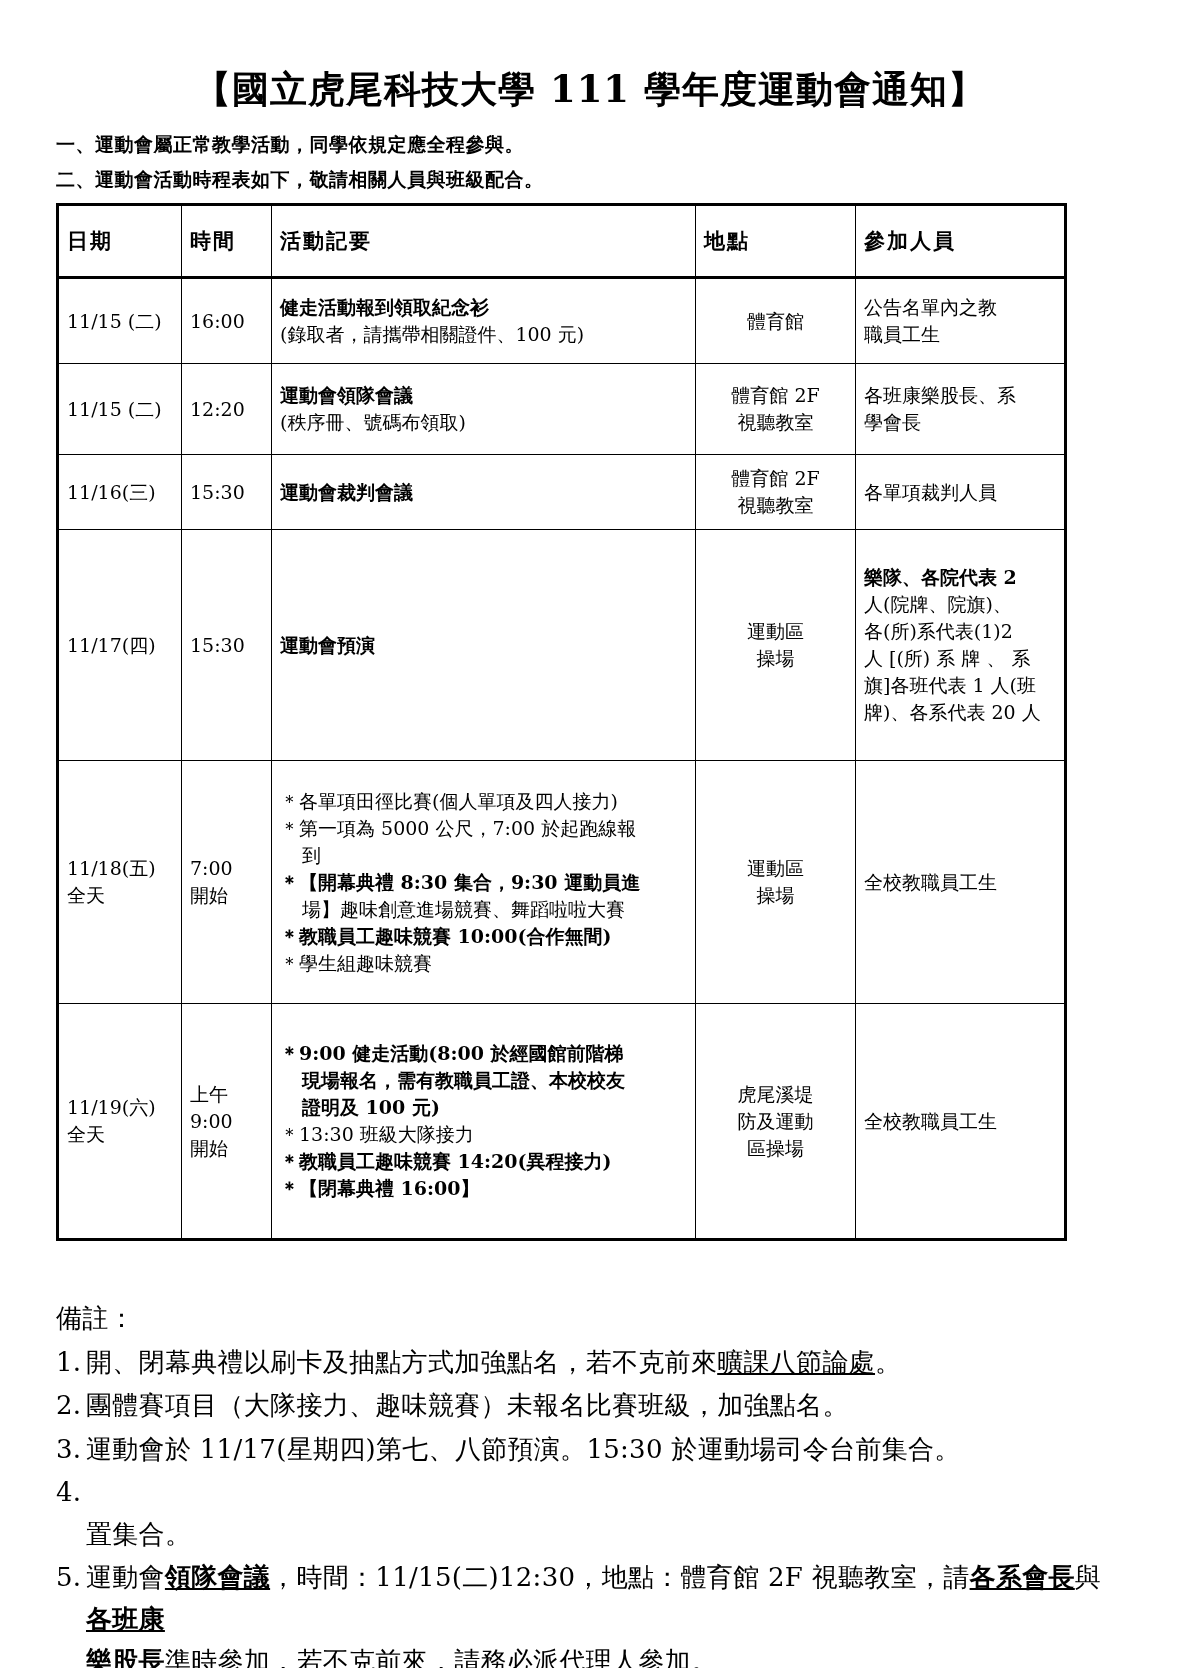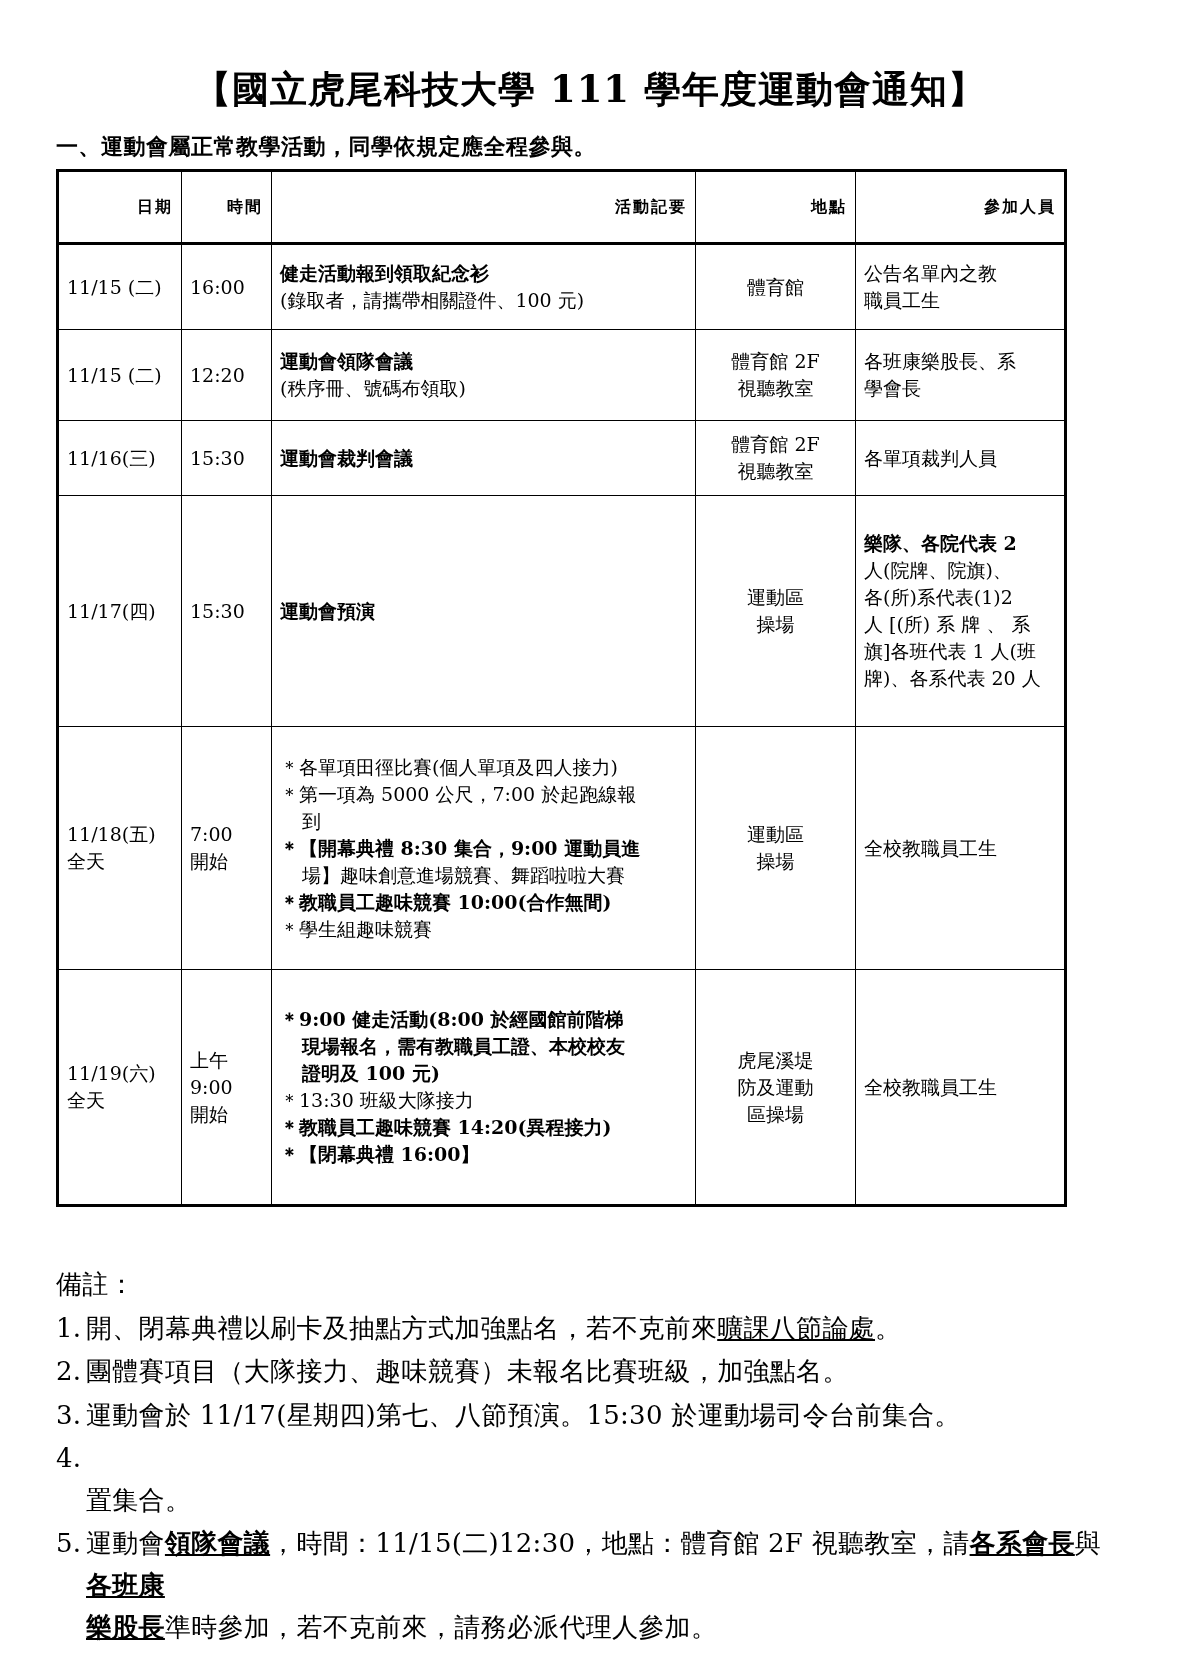--- a/index.html
+++ b/index.html
@@ -26,21 +26,21 @@
   .doc-title {
     text-align: center;
     font-size: 37px;
     font-weight: bold;
     letter-spacing: 1px;
     line-height: 1.25;
     margin: 14px 0 18px 0;
     white-space: nowrap;
   }
   .intro-line {
-    font-size: 22px;
+    font-size: 19px;
     font-weight: bold;
     line-height: 1.5;
     margin: 0 0 6px 0;
     letter-spacing: 0.5px;
   }
   .intro-line.second { margin-bottom: 10px; }
 
   
   table.schedule {
     border-collapse: collapse;
@@ -57,23 +57,23 @@
 
   table.schedule th,
   table.schedule td {
     border: 1.5px solid #000;
     vertical-align: middle;
     padding: 6px 8px;
     font-size: 19px;
     line-height: 1.42;
   }
   table.schedule thead th {
-    text-align: right;
+    text-align: left;
     font-weight: bold;
-    font-size: 16px;
+    font-size: 21px;
     height: 58px;
     letter-spacing: 2px;
     border-bottom: 3px solid #000;
   }
   td.cell-center {
     font-size: 20px;
     line-height: 1.45;
   }
   td.cell-activity {
     text-align: left;
@@ -126,20 +126,21 @@
   .ub { text-decoration: underline; font-weight: bold; }
 </style>
 </head>
 <body>
 
 <div class="page">
 
   <div class="doc-title">【國立虎尾科技大學 111 學年度運動會通知】</div>
 
   <div class="intro-line">一、運動會屬正常教學活動，同學依規定應全程參與。</div>
+  <div class="intro-line second">二、運動會活動時程表如下，敬請相關人員與班級配合。</div>
 
   <table class="schedule">
     <colgroup>
       <col class="c-date">
         <col class="c-time">
         <col class="c-act">
         <col class="c-place">
         <col class="c-ppl">
     </colgroup>
     <thead>
@@ -227,21 +228,21 @@
           <span class="line">全天</span>
         </td>
         <td class="cell-center">
           <span class="line">7:00</span>
           <span class="line">開始</span>
         </td>
         <td class="cell-activity">
           <span class="line">＊各單項田徑比賽(個人單項及四人接力)</span>
           <span class="line">＊第一項為 5000 公尺，7:00 於起跑線報</span>
           <span class="ind">到</span>
-          <span class="line b">＊【開幕典禮 8:30 集合，9:00 運動員進</span>
+          <span class="line b">＊【開幕典禮 8:30 集合，9:30 運動員進</span>
           <span class="ind">場】趣味創意進場競賽、舞蹈啦啦大賽</span>
           <span class="line b">＊教職員工趣味競賽 10:00(合作無間)</span>
           <span class="line">＊學生組趣味競賽</span>
         </td>
         <td class="cell-place">
           <span class="line">運動區</span>
           <span class="line">操場</span>
         </td>
         <td class="cell-people">
           <span class="line">全校教職員工生</span>

